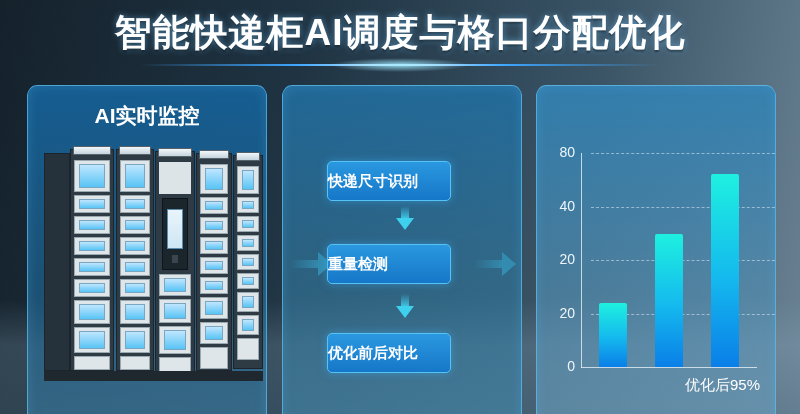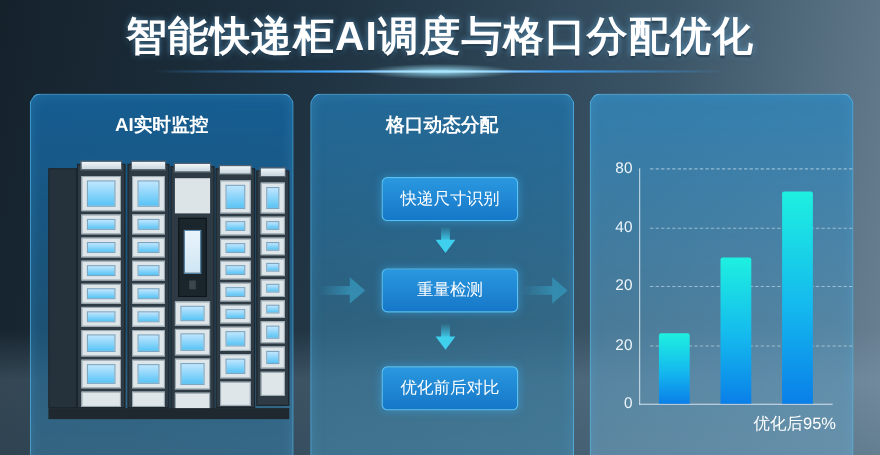--- a/index.html
+++ b/index.html
@@ -13,25 +13,25 @@
   .title-line{position:absolute;left:140px;width:520px;top:64px;height:2px;
     background:linear-gradient(90deg,rgba(40,140,255,0),#3fa6ff 30%,#d9f3ff 50%,#3fa6ff 70%,rgba(40,140,255,0))}
   .title-glow{position:absolute;left:330px;width:140px;top:58px;height:14px;border-radius:50%;
     background:radial-gradient(ellipse,rgba(160,230,255,.9),rgba(50,150,255,0) 70%)}
   .panel{position:absolute;top:85px;height:340px;border:1.5px solid rgba(90,190,240,.75);
     border-radius:10px 10px 0 0;clip-path:polygon(5px 0,calc(100% - 5px) 0,100% 8px,100% 100%,0 100%,0 8px);
     box-shadow:inset 0 0 12px rgba(80,180,240,.25)}
   .p1{left:27px;width:240px;background:linear-gradient(180deg,rgba(22,96,150,.95),rgba(30,100,145,.7) 60%,rgba(60,130,170,.55))}
   .p2{left:282px;width:240px;background:linear-gradient(180deg,rgba(34,110,160,.9),rgba(50,115,150,.7) 60%,rgba(70,140,175,.6))}
   .p3{left:536px;width:240px;background:linear-gradient(180deg,rgba(50,130,180,.9),rgba(80,140,175,.7) 60%,rgba(110,160,190,.6))}
-  .ptitle{position:absolute;top:16px;left:0;width:100%;text-align:center;font-size:17px;font-weight:bold}
+  .ptitle{position:absolute;top:16px;left:0;width:100%;text-align:center;font-size:21px;font-weight:bold}
   
-  .fbox{position:absolute;left:64px;width:124px;height:40px;border-radius:5px;
+  .fbox{position:absolute;left:44px;width:124px;height:40px;border-radius:5px;
     background:linear-gradient(180deg,#2a98e0,#1677c8);border:1px solid #57c3f5;
-    box-shadow:0 0 8px rgba(60,170,240,.5);text-align:center;line-height:38px;font-size:15px;font-weight:normal}
+    box-shadow:0 0 8px rgba(60,170,240,.5);text-align:left;line-height:38px;font-size:15px;font-weight:bold}
   .varrow{position:absolute;left:113px;width:18px;height:26px}
   .varrow .shaft{position:absolute;left:5px;top:0;width:8px;height:14px;background:linear-gradient(180deg,rgba(60,200,240,0),#3fd0ee)}
   .varrow .head{position:absolute;left:0;top:12px;width:0;height:0;border-left:9px solid transparent;border-right:9px solid transparent;border-top:12px solid #3fd0ee}
   .harrow{position:absolute;width:42px;height:24px}
   .harrow .shaft{position:absolute;left:0;top:8px;width:30px;height:8px;background:linear-gradient(90deg,rgba(60,200,240,0),#3fd0ee)}
   .harrow .head{position:absolute;left:28px;top:0;width:0;height:0;border-top:12px solid transparent;border-bottom:12px solid transparent;border-left:14px solid #3fd0ee}
   
   .tick{position:absolute;font-size:14px;color:#eef6fb;width:30px;text-align:right}
   .grid{position:absolute;left:54px;width:204px;height:0;border-top:1px dashed rgba(220,235,245,.55)}
   .yaxis{position:absolute;left:44px;top:67px;width:1px;height:215px;background:rgba(230,240,248,.8)}
@@ -196,21 +196,20 @@
 <div class="harrow" style="left:290px;top:252px">
     <div class="shaft"></div>
     <div class="head"></div>
   </div>
 <div class="harrow" style="left:474px;top:252px">
     <div class="shaft"></div>
     <div class="head"></div>
   </div>
 
 <div class="panel p2">
-  <div class="ptitle">格口动态分配</div>
   <div class="fbox" style="top:75px">快递尺寸识别</div>
   <div class="varrow" style="top:120px">
       <div class="shaft"></div>
       <div class="head"></div>
     </div>
   <div class="fbox" style="top:158px">重量检测</div>
   <div class="varrow" style="top:208px">
       <div class="shaft"></div>
       <div class="head"></div>
     </div>

